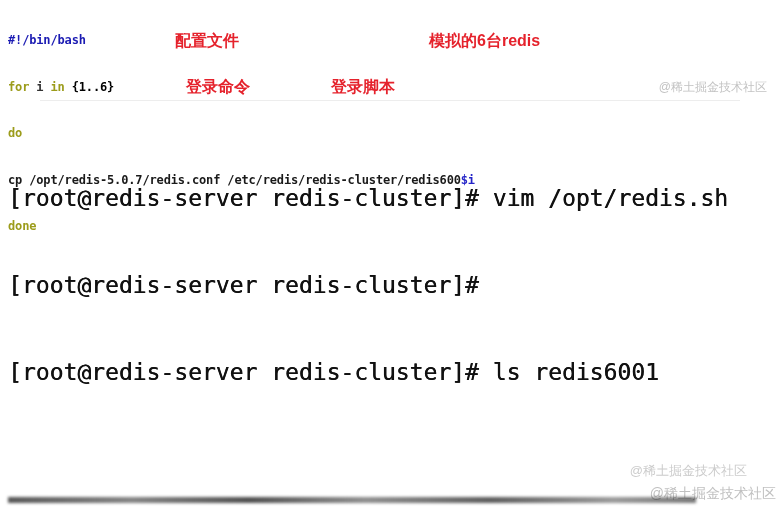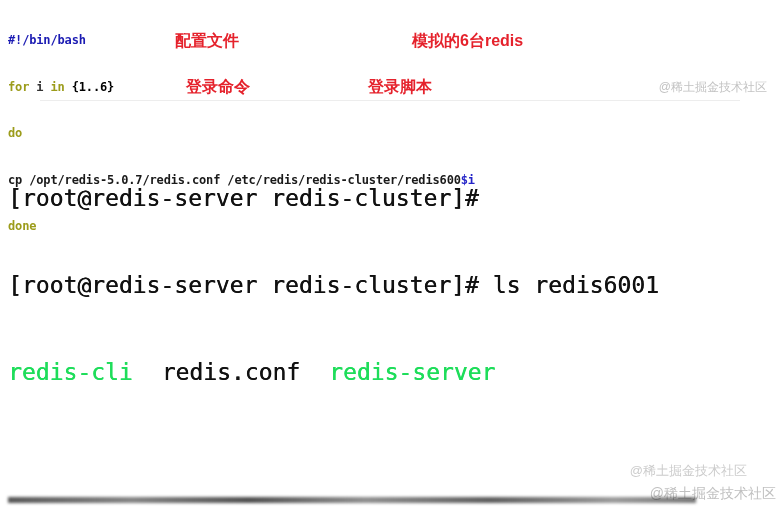--- a/index.html
+++ b/index.html
@@ -31,23 +31,23 @@
 
   
   .annotation {
     position:absolute;
     font-family:"Liberation Sans", sans-serif;
     font-size:16px; font-weight:bold;
     color:#e5222c;
     white-space:nowrap;
   }
   #ann-config   { left:175px; top:31px; }
-  #ann-simulated{ left:412px; top:31px; }
+  #ann-simulated{ left:429px; top:31px; }
   #ann-logincmd { left:186px; top:77px;font-family:Liberation Mono, monospace; }
-  #ann-loginscr { left:368px; top:77px;text-align:center; }
+  #ann-loginscr { left:331px; top:77px;text-align:center; }
 
   
   .watermark {
     position:absolute;
     font-family:"Liberation Sans", sans-serif;
     color:#c3c3c3;
     white-space:nowrap;
   }
   #wm-top     { top:79px;  right:12px; font-size:12px; }
   #wm-bottom1 { top:462px; right:32px; font-size:13px; color:#cccccc; }
@@ -102,23 +102,23 @@
   <span class="annotation" id="ann-logincmd">登录命令</span>
   <span class="annotation" id="ann-loginscr">登录脚本</span>
 
   <span class="watermark" id="wm-top">@稀土掘金技术社区</span>
   <span class="watermark" id="wm-bottom1">@稀土掘金技术社区</span>
   <span class="watermark" id="wm-bottom2">@稀土掘金技术社区</span>
 
   <div id="divider"></div>
 
   <section id="terminal-block">
+    <div class="tl"><span>[root@redis-server redis-cluster]#</span><span> vim /opt/redis.sh</span></div>
     <div class="tl"><span>[root@redis-server redis-cluster]#</span><span></span></div>
     <div class="tl"><span>[root@redis-server redis-cluster]#</span><span> ls redis6001</span></div>
-    <div class="tl"><span class="t-green">redis-cli</span><span class="file-gap"></span><span>redis.conf</span><span class="file-gap"></span><span class="t-green">redis-server</span></div>
     
     
     
     
     
     
     
     
     
   </section>

